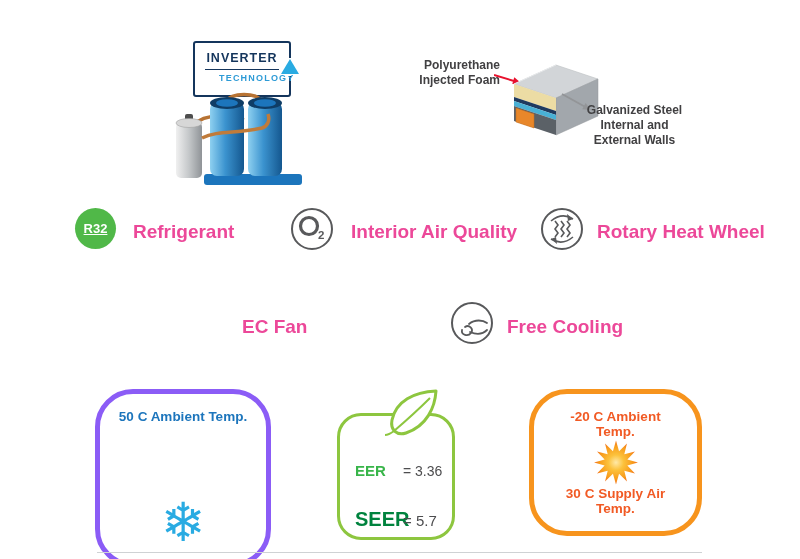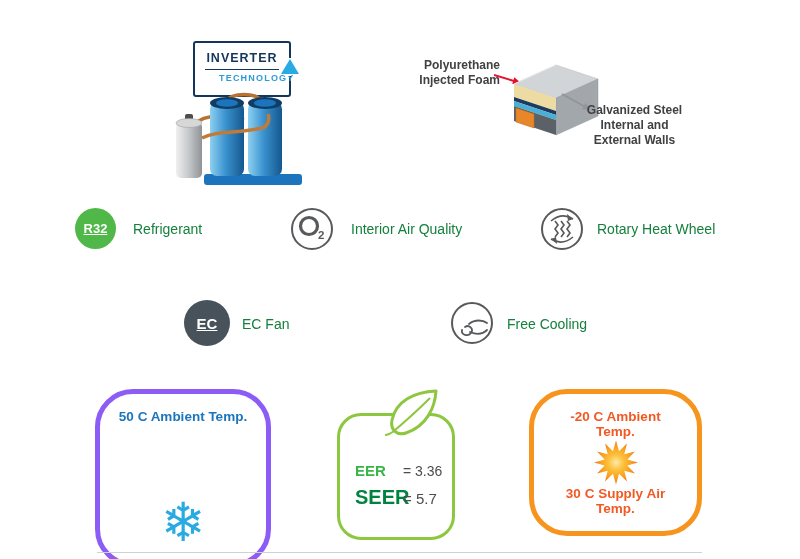--- a/index.html
+++ b/index.html
@@ -17,33 +17,33 @@
     border-left:9px solid transparent; border-right:9px solid transparent; border-bottom:15px solid #29abe2; }
 
   
   .callout { font-size:12px; font-weight:bold; color:#414042; line-height:1.25; }
   .callout-foam { left:403px; top:58px; width:97px; text-align:right; }
   .callout-steel { left:577px; top:103px; width:115px; text-align:center; }
 
   
   .circle-icon { position:absolute; border-radius:50%; display:flex; align-items:center; justify-content:center; }
   .outlined { border:2px solid #58595b; background:#fff; }
-  .lbl { position:absolute; font-size:14px; font-weight:normal; color:#15803d; white-space:nowrap; }
+  .lbl { position:absolute; font-size:19px; font-weight:bold; color:#ec4899; white-space:nowrap; }
   .badge-circle { color:#fff; font-weight:bold;text-decoration:underline; }
 
   
   .card { position:absolute; display:flex; flex-direction:column; align-items:center; justify-content:space-between; }
   .card-cold { left:95px; top:389px; width:176px; height:178px; border:5px solid #8b5cf6; border-radius:38px; padding:15px 8px; }
   .card-cold .card-text { color:#1c75bc; font-weight:bold; font-size:13.5px; text-align:center; }
   .snowflake { font-size:54px; line-height:0.9; color:#29abe2; }
   .card-hot { left:529px; top:389px; width:173px; height:147px; border:5px solid #f7941d; border-radius:38px; padding:15px 24px; }
   .card-hot .card-text { color:#f15a24; font-weight:bold; font-size:13.5px; text-align:center; }
 
   .card-eff { left:337px; top:413px; width:118px; height:127px; border:3px solid #8dc63f; border-radius:24px;
-    align-items:flex-start; justify-content:flex-start; padding:46px 0 0 15px; }
+    align-items:flex-start; justify-content:flex-start; padding:46px 0 0 15px;gap:22px; }
   .eff-row { display:flex; align-items:baseline; margin-bottom:7px; }
   .eff-label { display:inline-block; width:48px; font-weight:bold; }
   .eer-l { font-size:15px; color:#39b54a; }
   .seer-l { font-size:20px; color:#00833e; }
   .eff-value { font-size:14px; color:#4d4d4f; }
   .seer-v { font-size:15px; }
 
   .leaf-wrap { left:384px; top:388px; width:58px; height:52px; }
 
   .bottom-line { left:97px; top:552px; width:605px; height:1px; background:#cfd2d4; }
@@ -140,23 +140,20 @@
       <polyline points="18,11 21,15 18,19 21,23 18,27" fill="none" stroke="#58595b" stroke-width="1.6"></polyline>
       <polyline points="24,11 27,15 24,19 27,23 24,27" fill="none" stroke="#58595b" stroke-width="1.6"></polyline>
       <path d="M8,11 Q19,2 30,9" fill="none" stroke="#58595b" stroke-width="1.6"></path>
       <polygon points="30,9 24,4 25,11" fill="#58595b"></polygon>
       <path d="M30,27 Q19,36 8,29" fill="none" stroke="#58595b" stroke-width="1.6"></path>
       <polygon points="8,29 14,34 13,27" fill="#58595b"></polygon>
     </svg>
   </div>
   <div class="lbl" style="left:597px; top:221px;">Rotary Heat Wheel</div>
 
-  <div class="circle-icon badge-circle" style="left:184px; top:300px; width:46px; height:46px; background:#47525b; font-size:15px;">
-    <span>EC</span>
-  </div>
   <div class="lbl" style="left:242px; top:316px;">EC Fan</div>
 
   <div class="circle-icon outlined" style="left:451px; top:302px; width:42px; height:42px;">
     <svg width="38" height="38" viewBox="0 0 38 38">
       <path d="M9,26 c-1,5 6,7 9,3 c3,-4 -2,-9 -6,-6" fill="none" stroke="#58595b" stroke-width="1.8" stroke-linecap="round"></path>
       <path d="M16,20 c6,-5 14,-4 18,-1" fill="none" stroke="#58595b" stroke-width="1.8" stroke-linecap="round"></path>
       <path d="M17,28 c7,3 13,2 17,-2" fill="none" stroke="#58595b" stroke-width="1.8" stroke-linecap="round"></path>
     </svg>
   </div>
   <div class="lbl" style="left:507px; top:316px;">Free Cooling</div>

